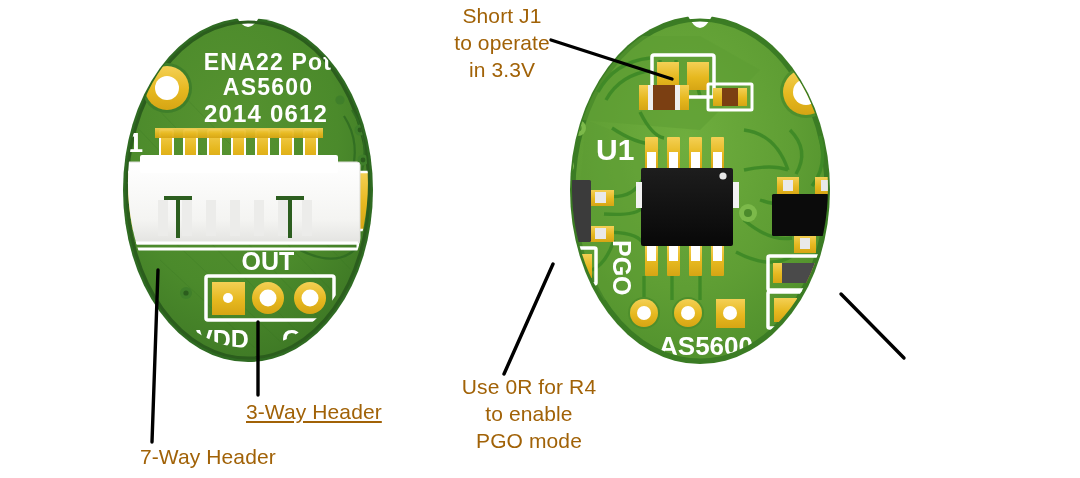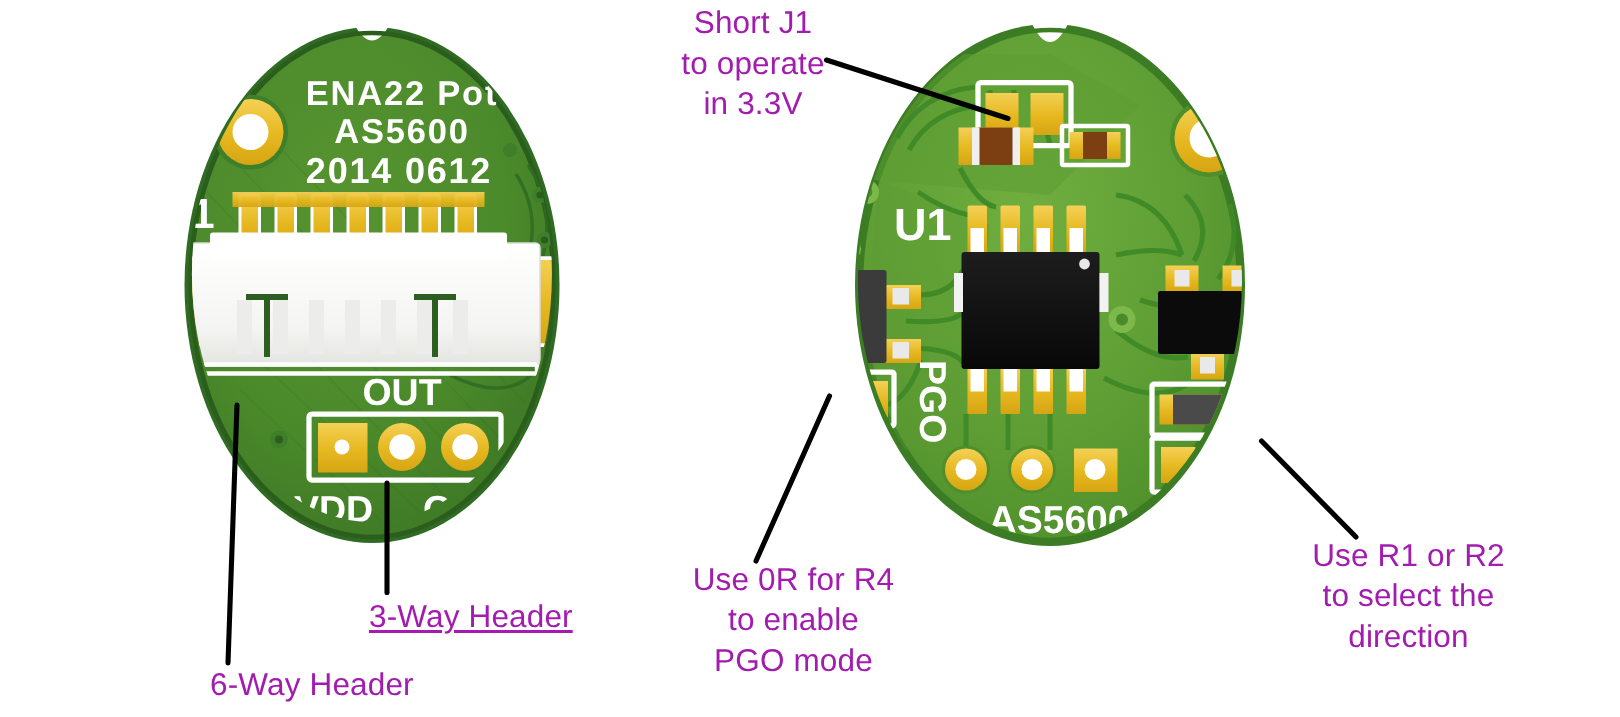--- a/index.html
+++ b/index.html
@@ -7,21 +7,21 @@
   body{
     width:1080px;height:478px;overflow:hidden;position:relative;
     font-family:"Liberation Sans","DejaVu Sans",sans-serif;
     color:#111;
   }
   #stage{position:absolute;left:0;top:0;width:1080px;height:478px;}
   svg#art{position:absolute;left:0;top:0;width:1080px;height:478px;}
   .anno{
     position:absolute;
     font-family:"Liberation Sans","DejaVu Sans",sans-serif;
-    font-size:21px;line-height:27px;color:#a21caf;
+    font-size:21px;line-height:27px;color:#a16207;
     text-align:center;white-space:pre-line;letter-spacing:.1px;
   }
   #anno-short-j1{left:404px;top:2px;width:196px;}
   #anno-7way{left:140px;top:443px;width:230px;text-align:left;}
   #anno-3way{left:246px;top:398px;width:200px;text-align:left;text-decoration:underline;}
   #anno-pgo{left:415px;top:373px;width:228px;}
   #anno-dir{left:820px;top:357px;width:238px;}
 </style>
 </head>
 <body>
@@ -376,25 +376,22 @@
       <line x1="258" y1="322" x2="258" y2="395"></line>
       <line x1="553" y1="264" x2="504" y2="374"></line>
       <line x1="841" y1="294" x2="904" y2="358"></line>
     </g>
   </svg>
 
   <div class="anno" id="anno-short-j1">Short J1
 to operate
 in 3.3V</div>
 
-  <div class="anno" id="anno-7way">6-Way Header</div>
+  <div class="anno" id="anno-7way">7-Way Header</div>
 
   <div class="anno" id="anno-3way">3-Way Header</div>
 
   <div class="anno" id="anno-pgo">Use 0R for R4
 to enable
 PGO mode</div>
 
-  <div class="anno" id="anno-dir">Use R1 or R2
-to select the
-direction</div>
 
 </div>
 
 </body></html>

